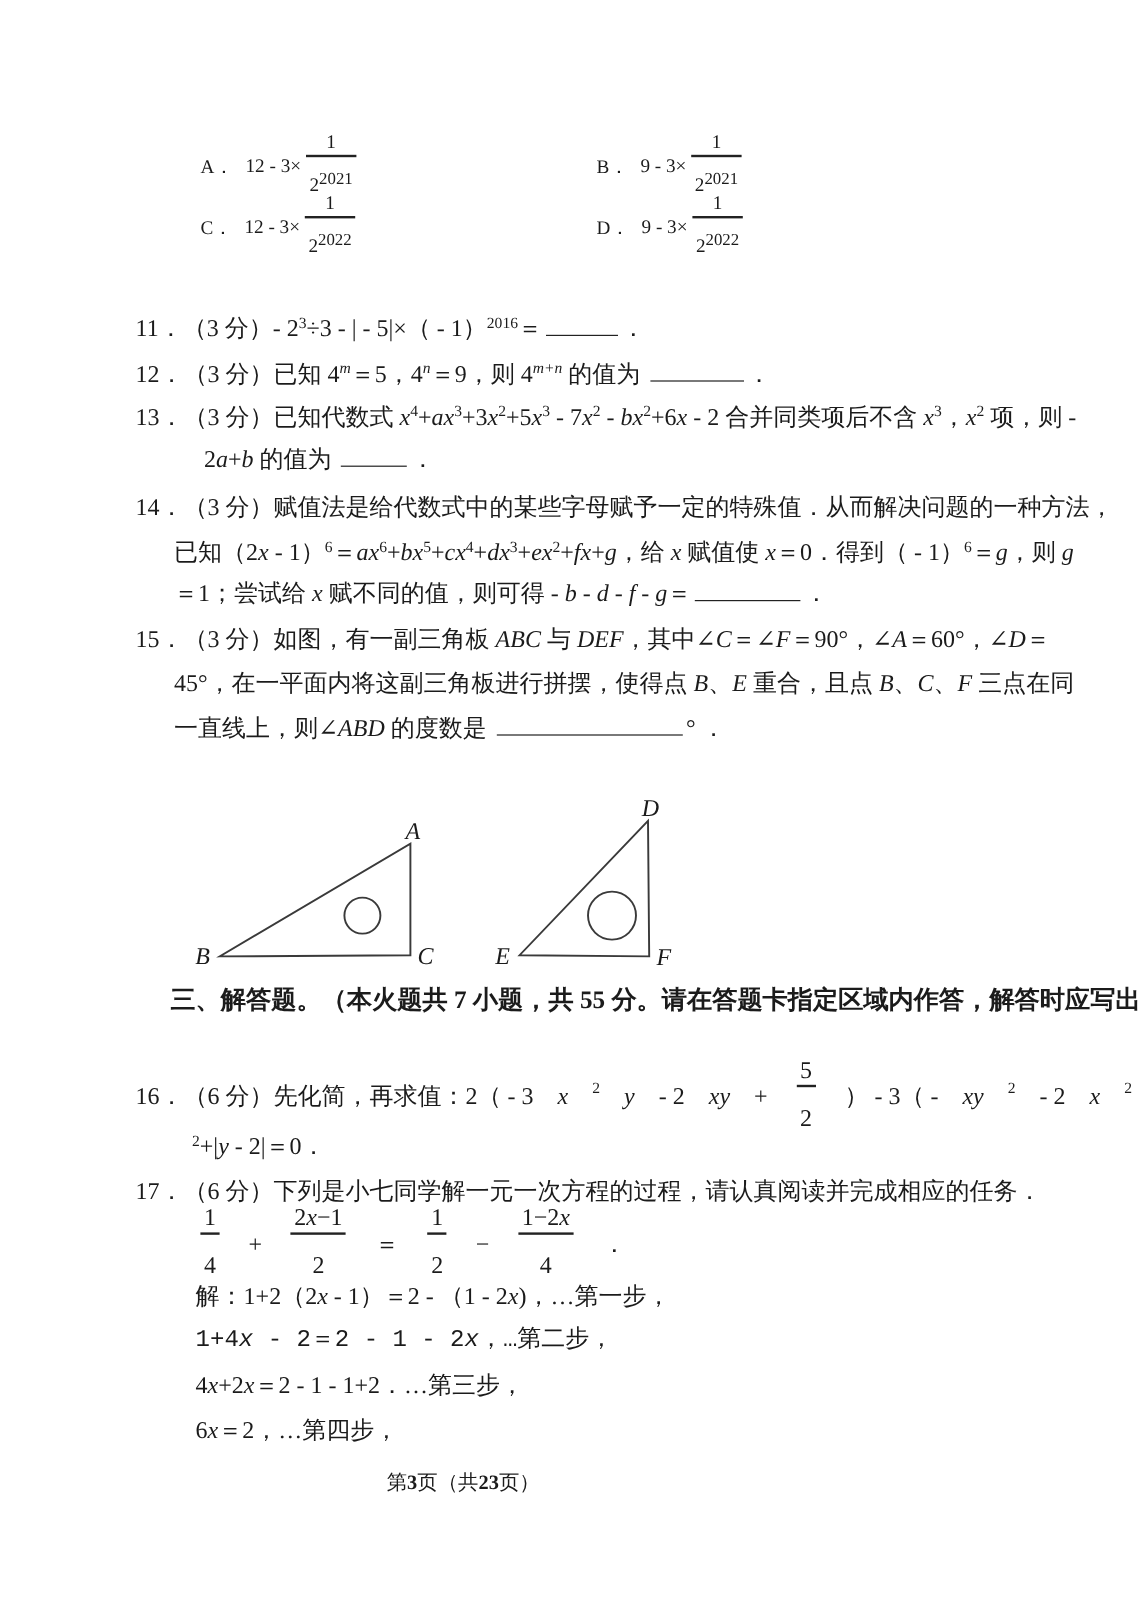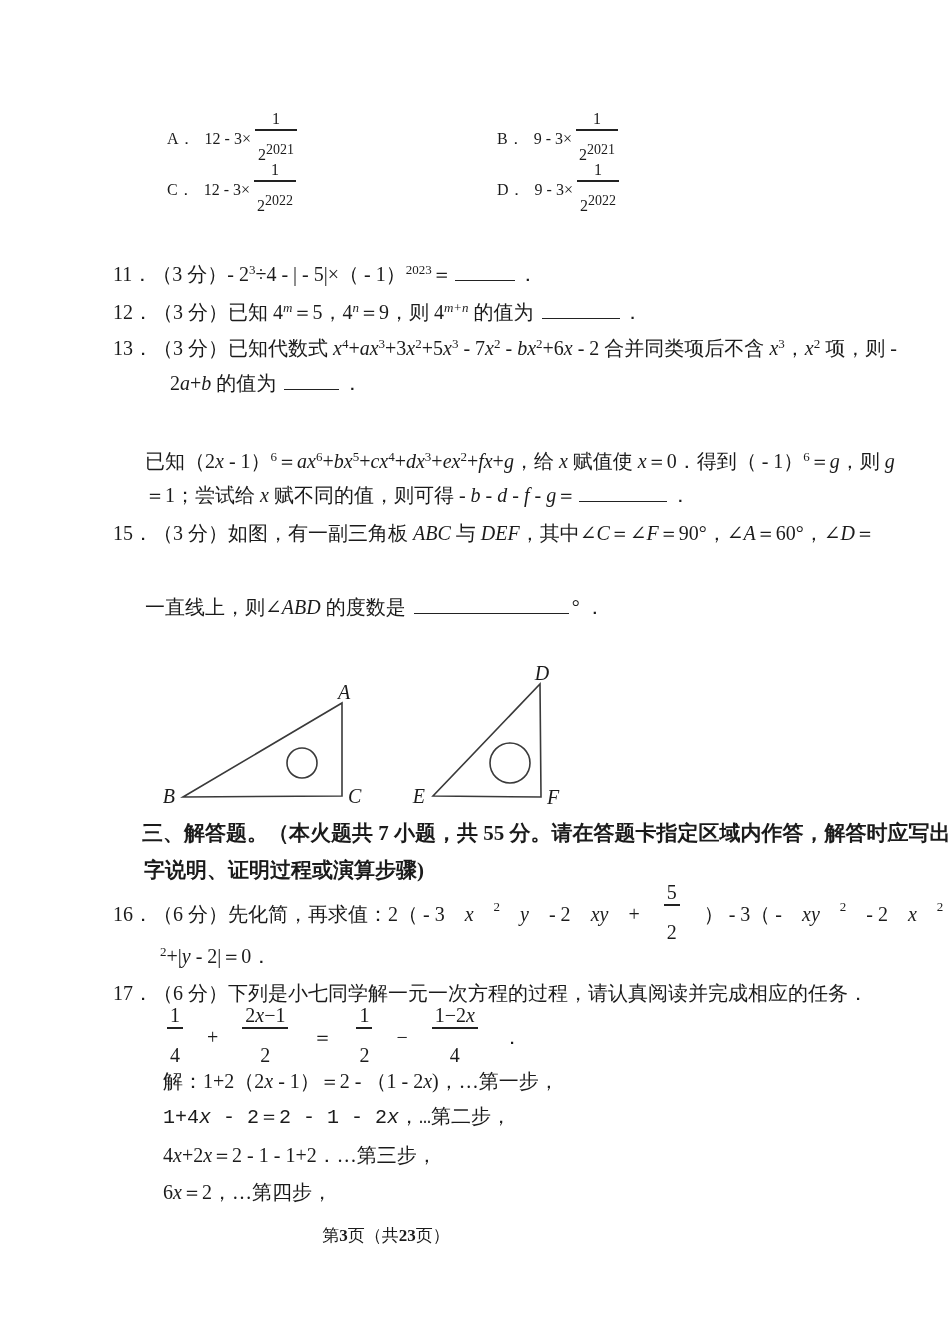--- a/index.html
+++ b/index.html
@@ -70,48 +70,49 @@
         <span class="tx">9 - 3×</span>
         <span class="frac">
           <span class="fnum"><span class="tx">1</span></span>
           <span class="fbar"></span>
           <span class="fden"><span class="tx">2</span><span class="sup">2022</span></span>
         </span>
       </span>
   </div>
 
 
-  <div class="line" style="left:113px;top:261px;"><span class="tx">11．（3 分）- 2</span><span class="sup">3</span><span class="tx">÷4 - | - 5|×（ - 1）</span><span class="sup">2023</span><span class="tx">＝</span><span class="blank" style="width: 60px;"></span><span class="tx">．</span></div>
+  <div class="line" style="left:113px;top:261px;"><span class="tx">11．（3 分）- 2</span><span class="sup">3</span><span class="tx">÷3 - | - 5|×（ - 1）</span><span class="sup">2016</span><span class="tx">＝</span><span class="blank" style="width: 60px;"></span><span class="tx">．</span></div>
 
   <div class="line" style="left:113px;top:299px;"><span class="tx">12．（3 分）已知 4</span><span class="sup it">m</span><span class="tx">＝5，4</span><span class="sup it">n</span><span class="tx">＝9，则 4</span><span class="sup it">m+n</span><span class="tx"> 的值为 </span><span class="blank" style="width: 78px;"></span><span class="tx">．</span></div>
 
   <div class="line" style="left:113px;top:335px;"><span class="tx">13．（3 分）已知代数式 </span><span class="tx it">x</span><span class="sup">4</span><span class="tx">+</span><span class="tx it">ax</span><span class="sup">3</span><span class="tx">+3</span><span class="tx it">x</span><span class="sup">2</span><span class="tx">+5</span><span class="tx it">x</span><span class="sup">3</span><span class="tx"> - 7</span><span class="tx it">x</span><span class="sup">2</span><span class="tx"> - </span><span class="tx it">bx</span><span class="sup">2</span><span class="tx">+6</span><span class="tx it">x</span><span class="tx"> - 2 合并同类项后不含 </span><span class="tx it">x</span><span class="sup">3</span><span class="tx">，</span><span class="tx it">x</span><span class="sup">2</span><span class="tx"> 项，则 -</span></div>
   <div class="line" style="left:145px;top:370px;margin-left:25px;"><span class="tx">2</span><span class="tx it">a</span><span class="tx">+</span><span class="tx it">b</span><span class="tx"> 的值为 </span><span class="blank" style="width: 55px;"></span><span class="tx">．</span></div>
 
+  <div class="line" style="left:113px;top:410px;"><span class="tx">14．（3 分）赋值法是给代数式中的某些字母赋予一定的特殊值．从而解决问题的一种方法，</span></div>
   <div class="line" style="left:145px;top:448px;"><span class="tx">已知（2</span><span class="tx it">x</span><span class="tx"> - 1）</span><span class="sup">6</span><span class="tx">＝</span><span class="tx it">ax</span><span class="sup">6</span><span class="tx">+</span><span class="tx it">bx</span><span class="sup">5</span><span class="tx">+</span><span class="tx it">cx</span><span class="sup">4</span><span class="tx">+</span><span class="tx it">dx</span><span class="sup">3</span><span class="tx">+</span><span class="tx it">ex</span><span class="sup">2</span><span class="tx">+</span><span class="tx it">fx</span><span class="tx">+</span><span class="tx it">g</span><span class="tx">，给 </span><span class="tx it">x</span><span class="tx"> 赋值使 </span><span class="tx it">x</span><span class="tx">＝0．得到（ - 1）</span><span class="sup">6</span><span class="tx">＝</span><span class="tx it">g</span><span class="tx">，则 </span><span class="tx it">g</span></div>
   <div class="line" style="left:145px;top:482px;"><span class="tx">＝1；尝试给 </span><span class="tx it">x</span><span class="tx"> 赋不同的值，则可得 - </span><span class="tx it">b</span><span class="tx"> - </span><span class="tx it">d</span><span class="tx"> - </span><span class="tx it">f</span><span class="tx"> - </span><span class="tx it">g</span><span class="tx">＝</span><span class="blank" style="width: 88px;"></span><span class="tx">．</span></div>
 
   <div class="line" style="left:113px;top:520px;"><span class="tx">15．（3 分）如图，有一副三角板 </span><span class="tx it">ABC</span><span class="tx"> 与 </span><span class="tx it">DEF</span><span class="tx">，其中∠</span><span class="tx it">C</span><span class="tx">＝∠</span><span class="tx it">F</span><span class="tx">＝90°，∠</span><span class="tx it">A</span><span class="tx">＝60°，∠</span><span class="tx it">D</span><span class="tx">＝</span></div>
+  <div class="line" style="left:145px;top:557px;"><span class="tx">45°，在一平面内将这副三角板进行拼摆，使得点 </span><span class="tx it">B</span><span class="tx">、</span><span class="tx it">E</span><span class="tx"> 重合，且点 </span><span class="tx it">B</span><span class="tx">、</span><span class="tx it">C</span><span class="tx">、</span><span class="tx it">F</span><span class="tx"> 三点在同</span></div>
   <div class="line" style="left:145px;top:594px;"><span class="tx">一直线上，则∠</span><span class="tx it">ABD</span><span class="tx"> 的度数是 </span><span class="blank" style="width: 155px;"></span><span class="tx">° ．</span></div>
 
   <svg style="position:absolute;left:150px;top:660px;" width="460" height="155" viewBox="0 0 460 155">
     <polygon points="33,137 192,136 192,43" fill="none" stroke="#3a3a3a" stroke-width="1.6"></polygon>
     <circle cx="152" cy="103" r="15" fill="none" stroke="#3a3a3a" stroke-width="1.6"></circle>
     <polygon points="283,136 391,137 390,24" fill="none" stroke="#3a3a3a" stroke-width="1.6"></polygon>
     <circle cx="360" cy="103" r="20" fill="none" stroke="#3a3a3a" stroke-width="1.6"></circle>
     <text x="194" y="39" text-anchor="middle">A</text>
     <text x="25" y="143" text-anchor="end">B</text>
     <text x="198" y="143" text-anchor="start">C</text>
     <text x="392" y="20" text-anchor="middle">D</text>
     <text x="275" y="143" text-anchor="end">E</text>
     <text x="397" y="144" text-anchor="start">F</text>
   </svg>
 
   <div class="line bold" style="left:142px;top:820px;">三、解答题。（本火题共 7 小题，共 55 分。请在答题卡指定区域内作答，解答时应写出文</div>
-  <div class="line bold" style="left:144px;top:857px;">字说明、证明过程或演算步骤)</div>
 
   <div class="line fline" style="left:113px;top:888px;">
       <span class="tx">16．（6 分）先化简，再求值：2（ - 3</span>
       <span class="tx it">x</span>
       <span class="sup">2</span>
       <span class="tx it">y</span>
       <span class="tx"> - 2</span>
       <span class="tx it">xy</span>
       <span class="tx">+</span>
       <span class="frac">

